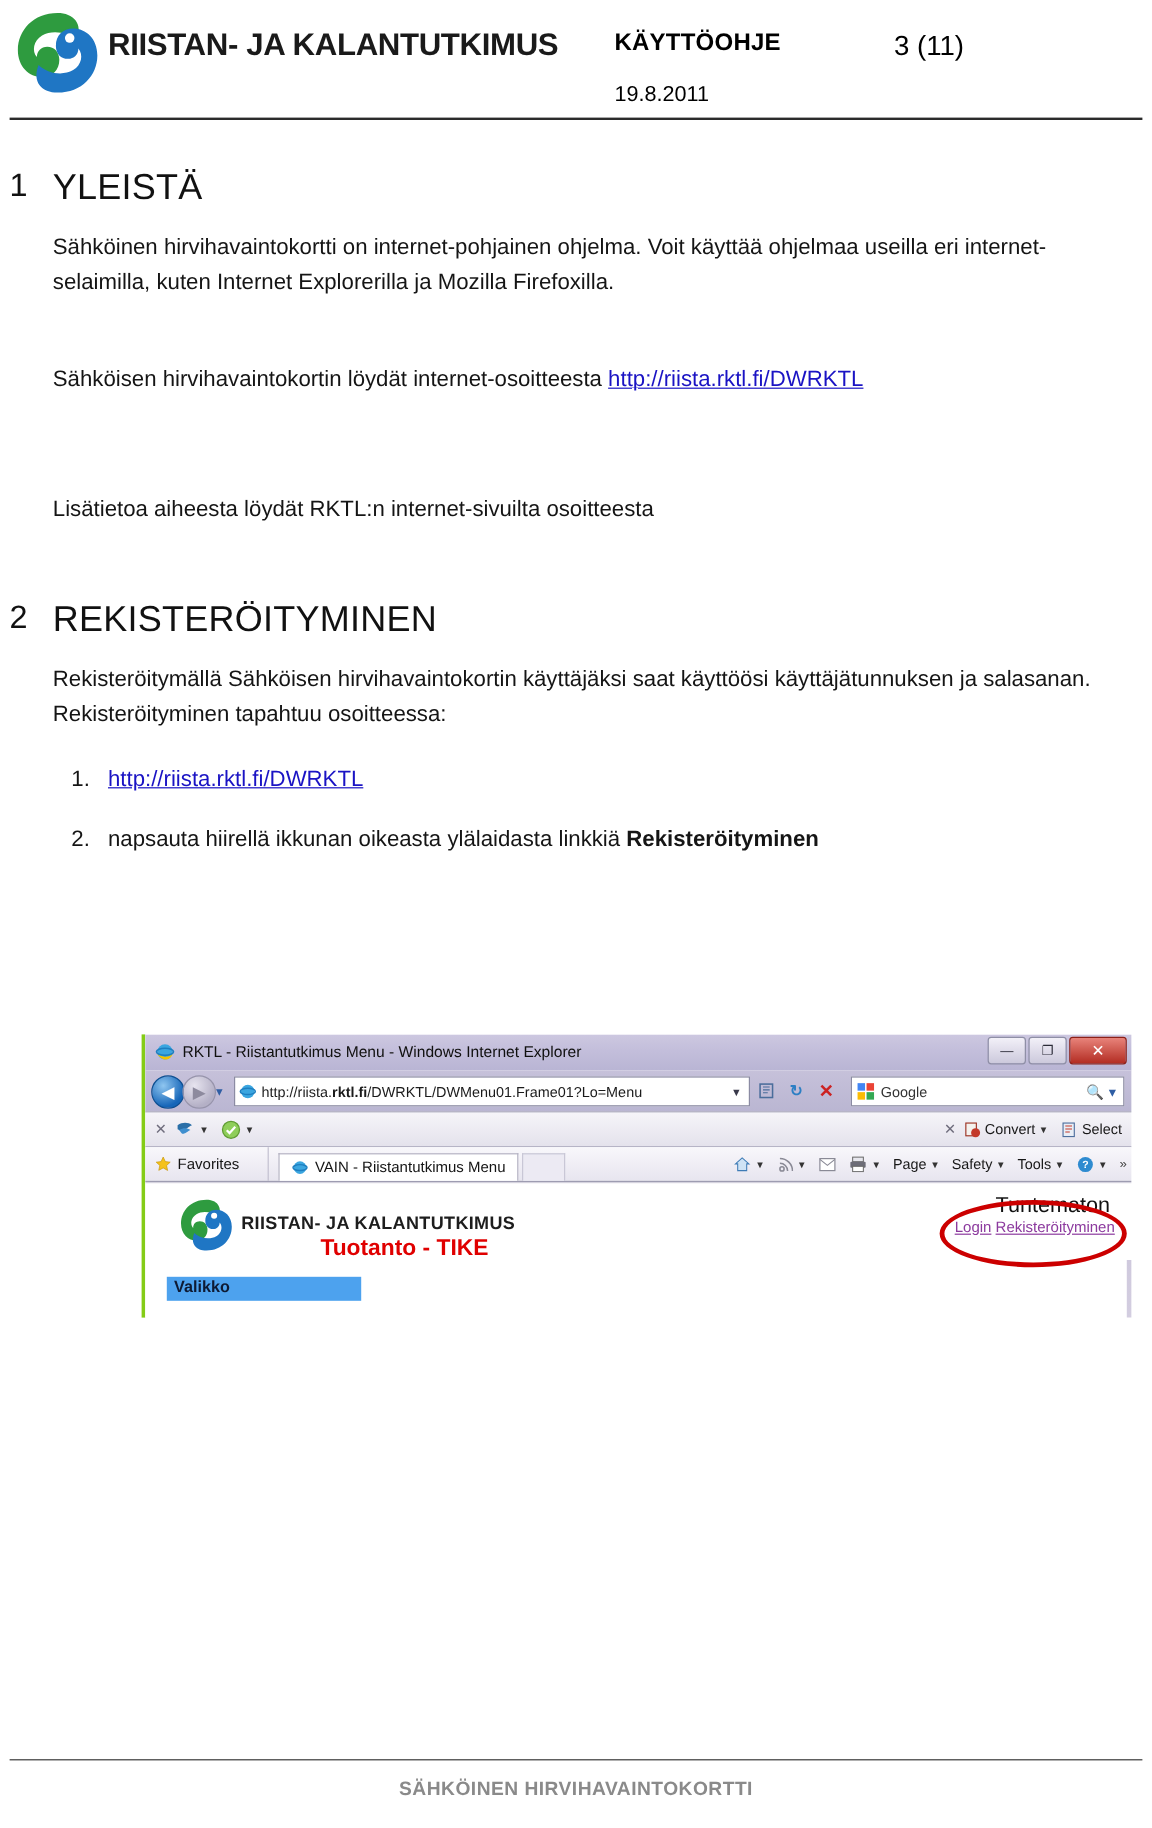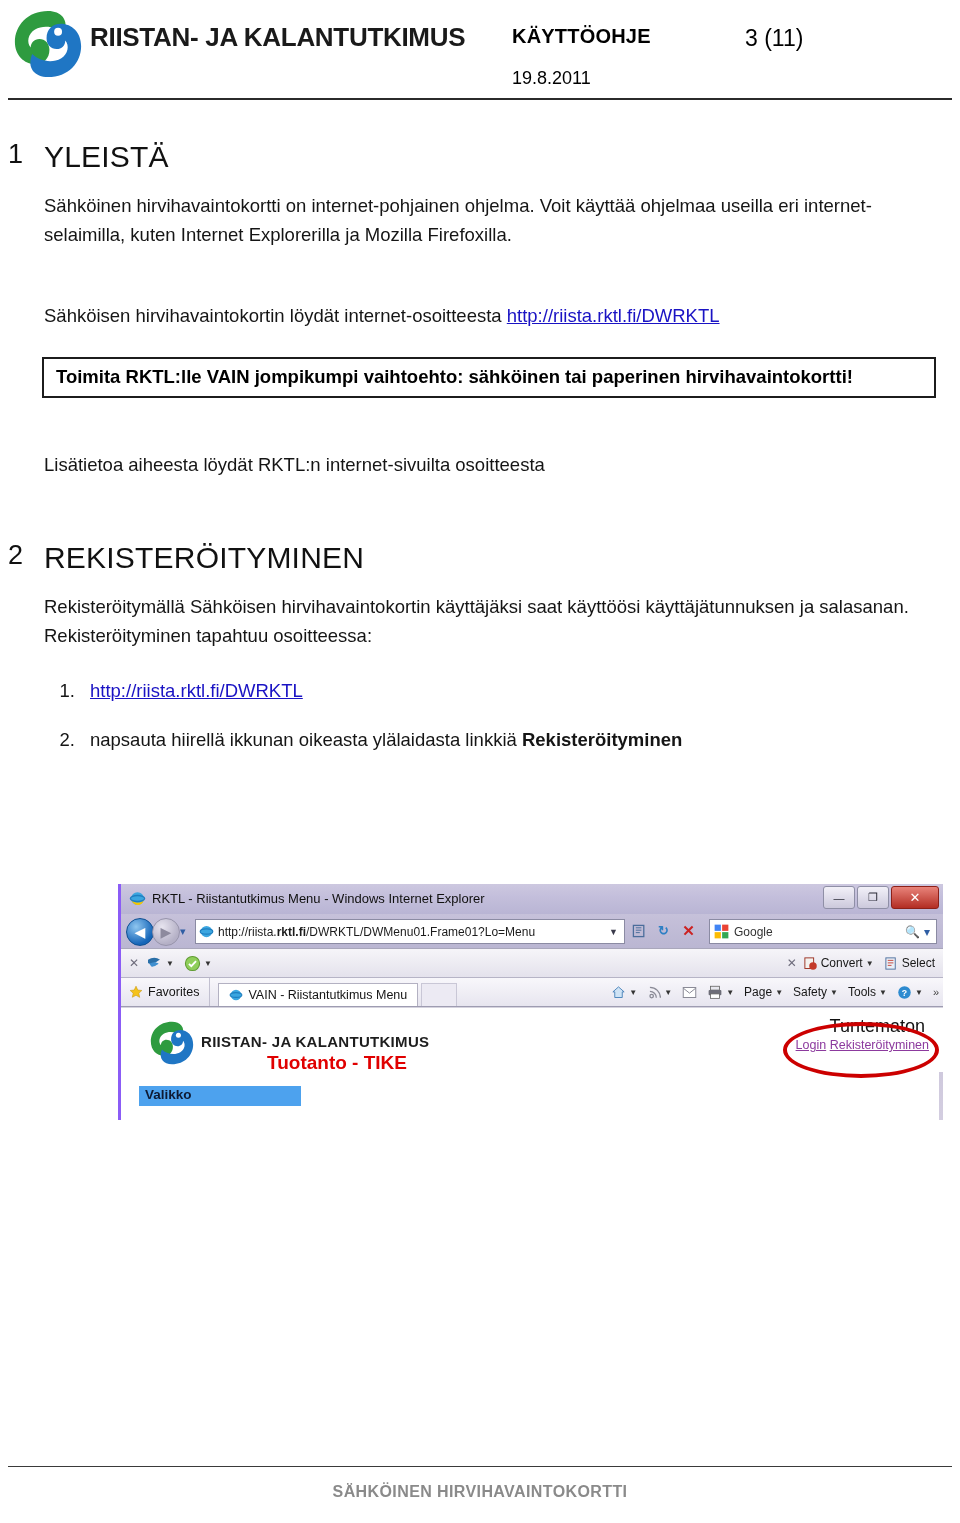--- a/index.html
+++ b/index.html
@@ -122,27 +122,27 @@
   ol.num-list li {
     padding-left: 10px;
     margin-bottom: 22px;
     color: #151515;
   }
 
   
   .browser-shot {
     position: absolute;
     left: 118px;
-    top: 884px;
+    top: 862px;
     width: 822px;
     height: 236px;
     background: #ffffff;
     font-family: "Liberation Sans", sans-serif;
     overflow: hidden;
-    border-left: 3px solid #8b5cf6;
+    border-left: 3px solid #84cc16;
   }
   .bs-titlebar {
     position: relative;
     height: 30px;
     background: linear-gradient(to bottom, #cdc8e0 0%, #c3bedb 45%, #b9b5d4 100%);
   }
   .bs-ie-icon {
     position: absolute; left: 8px; top: 6px;
     width: 17px; height: 17px;
   }
@@ -248,21 +248,21 @@
   .tb-item {
     display: flex; align-items: center; gap: 3px;
     font-size: 12px; color: #171717; margin-right: 10px;
     white-space: nowrap;
   }
   .tb-caret { font-size: 8px; color: #333; }
   .tb-spacer { flex: 1 1 auto; }
   .tb-fav {
     display:flex; align-items:center; gap:5px;
     font-size: 12.5px; margin-left: 8px; color:#141414;
-    padding-right: 10px;
+    padding-right: 24px;
     border-right: 1px solid #c2c0d0;
     height: 100%;
     justify-content: center;
   }
   .tb-tab {
     display:flex; align-items:center; gap:5px;
     font-size: 12.5px; margin-left: 8px; color:#141414;
     background:#ffffff;
     border:1px solid #b3b1c2;
     border-bottom:none;
@@ -378,21 +378,20 @@
   <p class="body-text">Sähköinen hirvihavaintokortti on internet-pohjainen ohjelma. Voit käyttää ohjelmaa useilla eri internet-selaimilla, kuten Internet Explorerilla ja Mozilla Firefoxilla.</p>
 
   <div class="gap-md"></div>
 
   <div class="gap-md"></div>
   <p class="body-text">
     <span>Sähköisen hirvihavaintokortin löydät internet-osoitteesta </span><a class="doc-link" href="#">http://riista.rktl.fi/DWRKTL</a>
   </p>
 
   <div class="gap-md"></div>
-  <div class="strong-note-box">Toimita RKTL:lle VAIN jompikumpi vaihtoehto: sähköinen tai paperinen hirvihavaintokortti!</div>
 
   <div class="gap-md"></div>
 
   <div class="gap-md"></div>
   <p class="body-text">
     <span>Lisätietoa aiheesta löydät RKTL:n internet-sivuilta osoitteesta </span><br>
   </p>
 
   <div class="gap-lg"></div>
   <h1 class="sec-heading">

